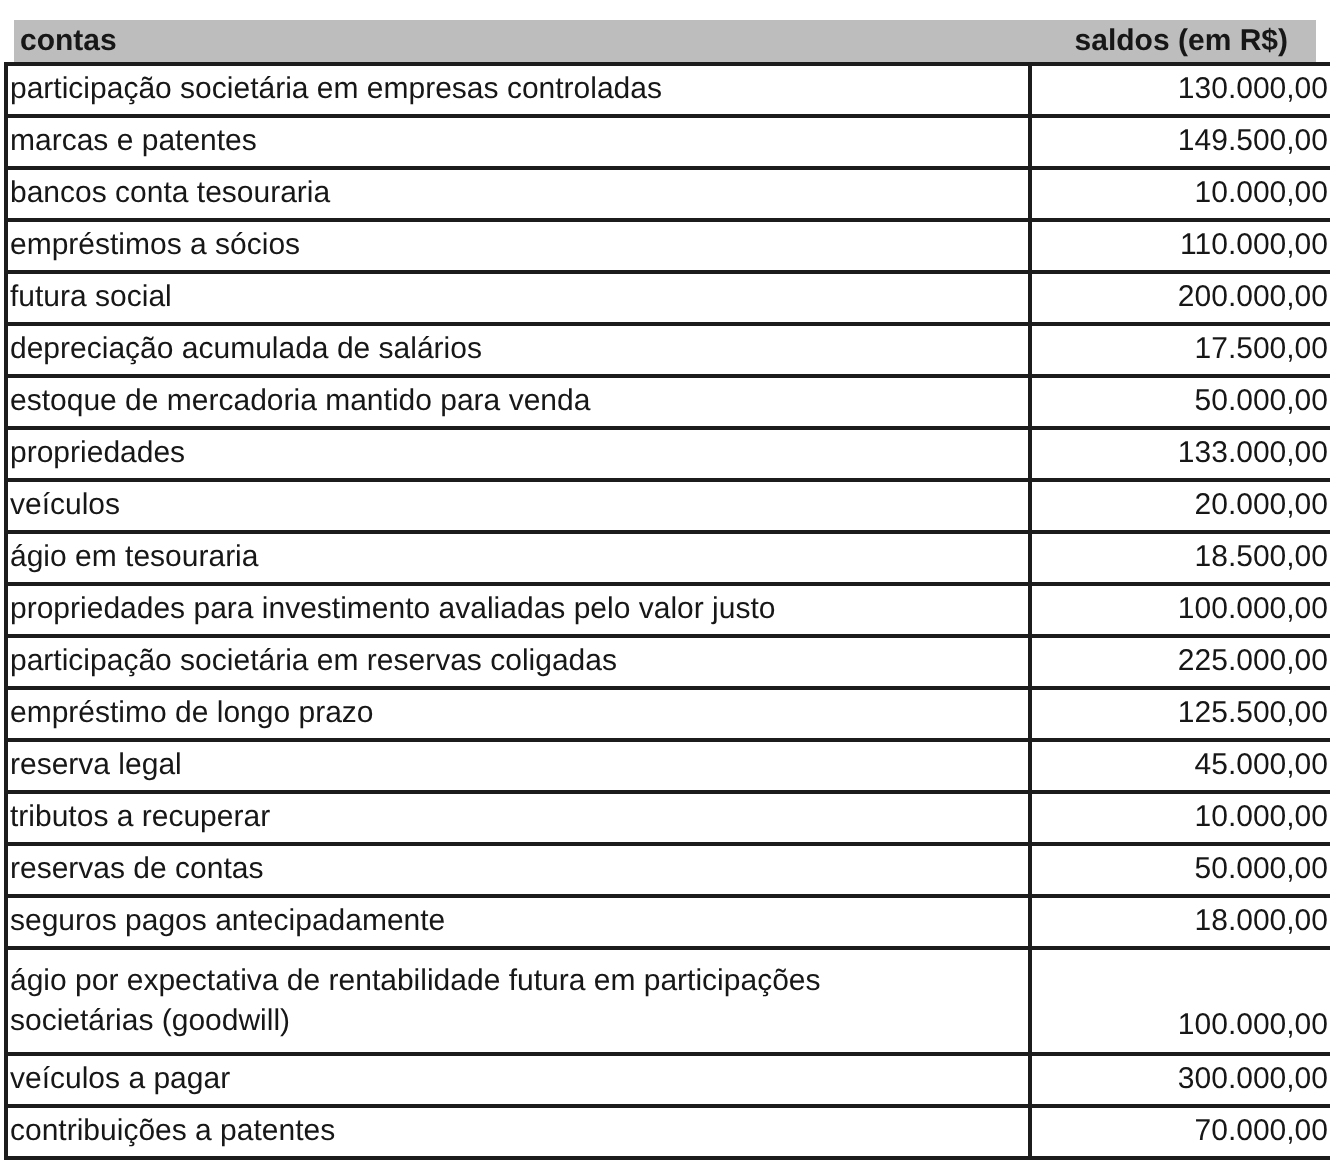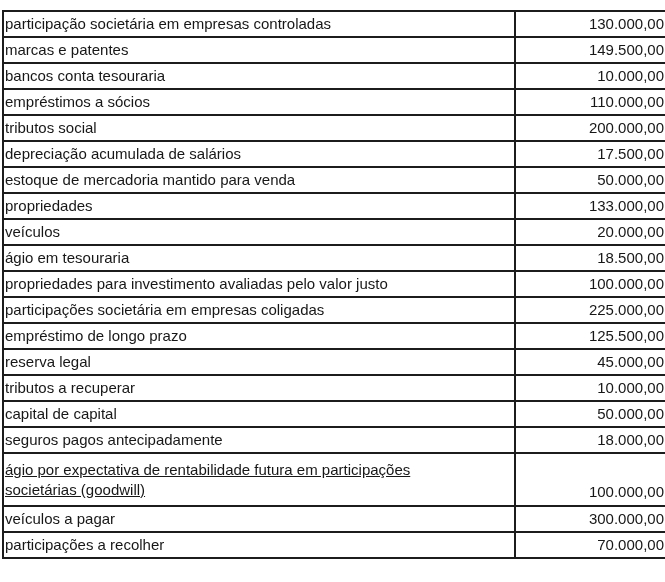--- a/index.html
+++ b/index.html
@@ -56,52 +56,56 @@
     border-right-width: 3px;
   }
   td.value {
     width: 146px;
     height: 24px;
     padding: 0 9px 0 2px;
     text-align: right;
     border-left-width: 3px;
     font-variant-numeric: tabular-nums;
   }
-  tr.tall td.account { height: 48px; text-decoration: underline; }
+  tr.tall td.account { height: 48px; }
   tr.tall td.value {
     height: 48px;
     vertical-align: bottom;
     padding-bottom: 3px;
   }
 </style>
 </head>
 <body>
 
 <div class="sheet">
+  <div class="header-row">
+    <span>contas</span>
+    <span>saldos (em R$)</span>
+  </div>
 
   <table class="accounts">
     <tbody>
         <tr>
     <td class="account">participação societária em empresas controladas</td>
     <td class="value">130.000,00</td>
   </tr>
         <tr>
     <td class="account">marcas e patentes</td>
     <td class="value">149.500,00</td>
   </tr>
         <tr>
     <td class="account">bancos conta tesouraria</td>
     <td class="value">10.000,00</td>
   </tr>
         <tr>
     <td class="account">empréstimos a sócios</td>
     <td class="value">110.000,00</td>
   </tr>
         <tr>
-    <td class="account">tributos social</td>
+    <td class="account">futura social</td>
     <td class="value">200.000,00</td>
   </tr>
         <tr>
     <td class="account">depreciação acumulada de salários</td>
     <td class="value">17.500,00</td>
   </tr>
         <tr>
     <td class="account">estoque de mercadoria mantido para venda</td>
     <td class="value">50.000,00</td>
   </tr>
@@ -115,51 +119,51 @@
   </tr>
         <tr>
     <td class="account">ágio em tesouraria</td>
     <td class="value">18.500,00</td>
   </tr>
         <tr>
     <td class="account">propriedades para investimento avaliadas pelo valor justo</td>
     <td class="value">100.000,00</td>
   </tr>
         <tr>
-    <td class="account">participações societária em empresas coligadas</td>
+    <td class="account">participação societária em reservas coligadas</td>
     <td class="value">225.000,00</td>
   </tr>
         <tr>
     <td class="account">empréstimo de longo prazo</td>
     <td class="value">125.500,00</td>
   </tr>
         <tr>
     <td class="account">reserva legal</td>
     <td class="value">45.000,00</td>
   </tr>
         <tr>
     <td class="account">tributos a recuperar</td>
     <td class="value">10.000,00</td>
   </tr>
         <tr>
-    <td class="account">capital de capital</td>
+    <td class="account">reservas de contas</td>
     <td class="value">50.000,00</td>
   </tr>
         <tr>
     <td class="account">seguros pagos antecipadamente</td>
     <td class="value">18.000,00</td>
   </tr>
         <tr class="tall">
     <td class="account">ágio por expectativa de rentabilidade futura em participações
 societárias (goodwill)</td>
     <td class="value">100.000,00</td>
   </tr>
         <tr>
     <td class="account">veículos a pagar</td>
     <td class="value">300.000,00</td>
   </tr>
         <tr>
-    <td class="account">participações a recolher</td>
+    <td class="account">contribuições a patentes</td>
     <td class="value">70.000,00</td>
   </tr>
       </tbody>
   </table>
 </div>
 
 </body></html>

